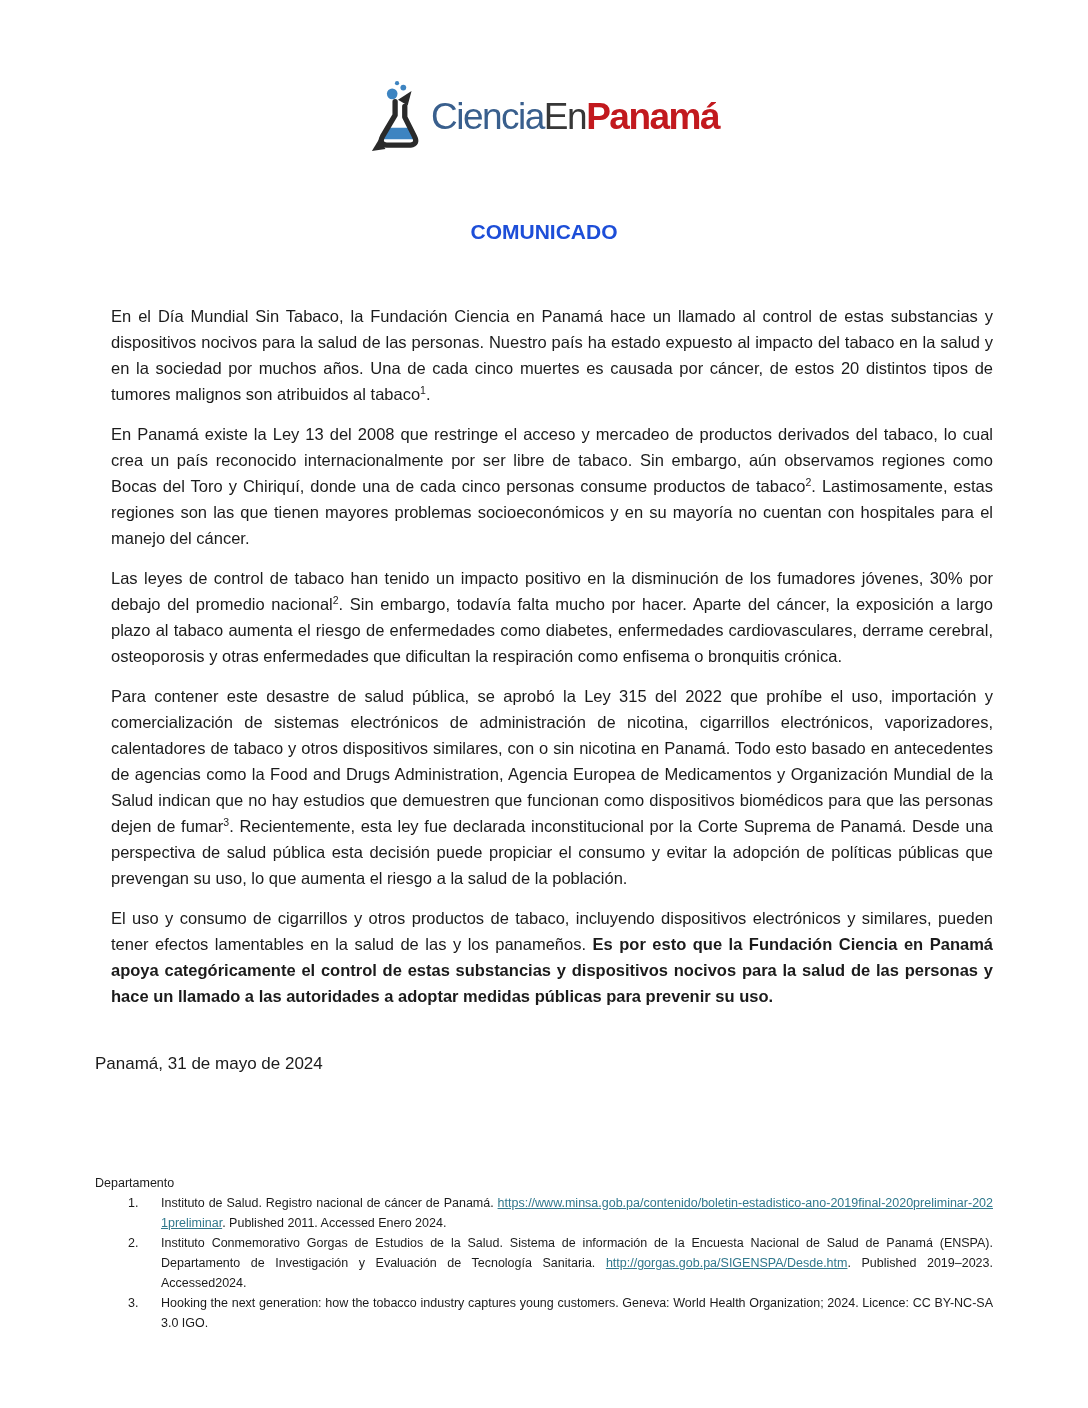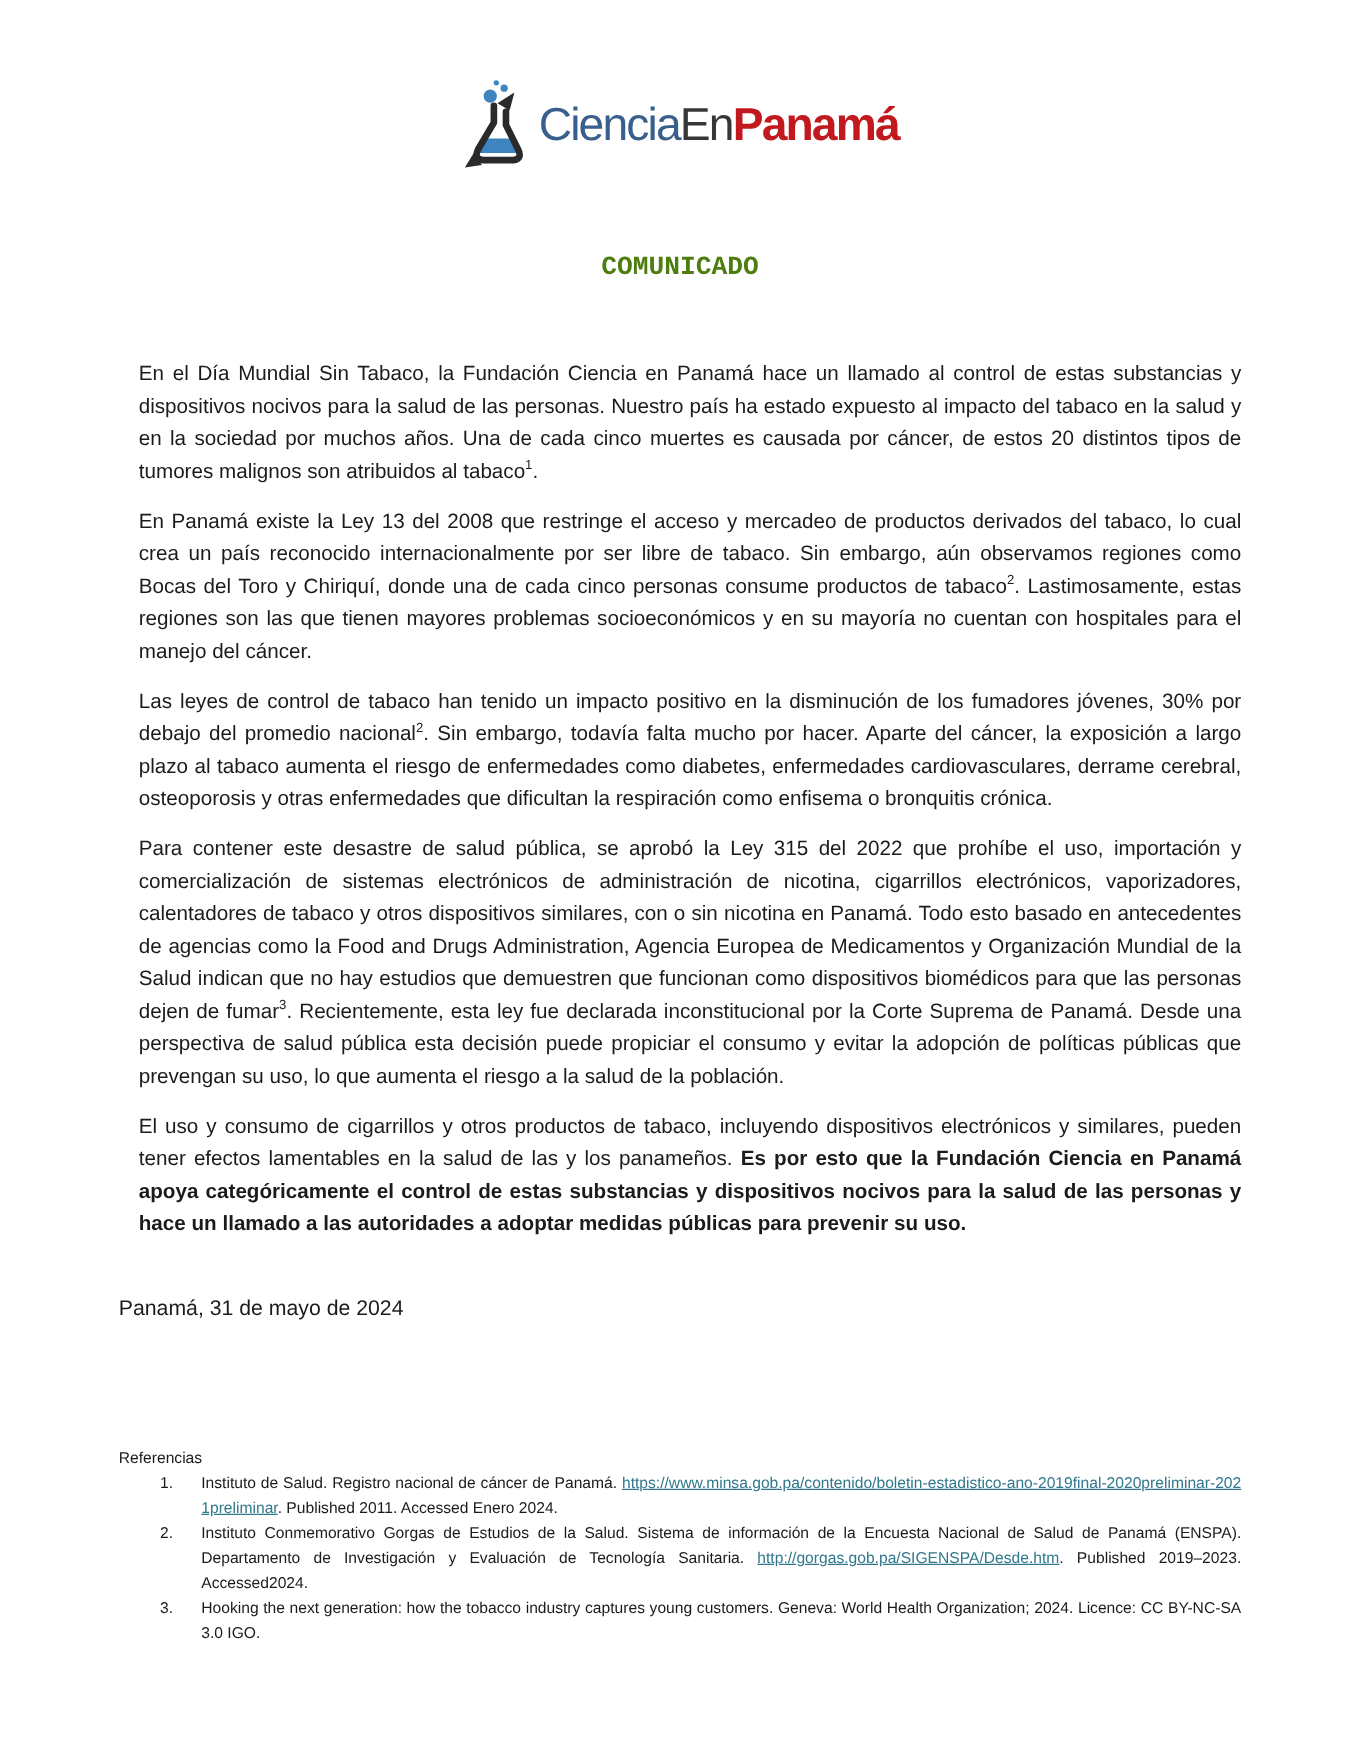--- a/index.html
+++ b/index.html
@@ -14,21 +14,21 @@
   html,body{margin:0;padding:0;background:#ffffff;}
   body{
     width:1088px;height:1408px;
     font-family:"Liberation Sans","DejaVu Sans",sans-serif;
     color:var(--text);
     overflow:hidden;
   }
   .page{
     box-sizing:border-box;
     width:1088px;height:1408px;
-    padding:0 95px;
+    padding:17px 95px;
     background:#ffffff;
   }
   
   .logo{
     padding-top:60px;
     display:flex;justify-content:center;align-items:center;gap:4px;
   }
   .flask{width:58px;height:84px;flex:0 0 auto;}
   .flask .outline{fill:none;stroke:var(--flask-dark);stroke-width:5.5;stroke-linejoin:round;stroke-linecap:round;}
   .flask .bubble{fill:var(--flask-blue);}
@@ -44,22 +44,21 @@
   .lt-ciencia{color:var(--logo-blue);font-weight:400;}
   .lt-en{color:var(--logo-dark);font-weight:400;}
   .lt-panama{color:var(--logo-red);font-weight:700;}
   
   .title{
     margin:57px 0 0 0;
     text-align:center;
     font-size:21px;
     font-weight:700;
     line-height:28px;
-    color:#4d7c0f;
-    font-family:Liberation Mono, monospace;
+    color:#1d4ed8;
   }
   
   .body-text{margin-top:57px;}
   .body-text p{
     margin:0 0 14px 16px;
     text-align:justify;
     font-size:16.5px;
     line-height:26px;
   }
   .body-text sup{font-size:10.5px;line-height:0;}
@@ -118,21 +117,21 @@
       <p><span>En el Día Mundial Sin Tabaco, la Fundación Ciencia en Panamá hace un llamado al control de estas substancias y dispositivos nocivos para la salud de las personas. Nuestro país ha estado expuesto al impacto del tabaco en la salud y en la sociedad por muchos años. Una de cada cinco muertes es causada por cáncer, de estos 20 distintos tipos de tumores malignos son atribuidos al tabaco</span><sup>1</sup><span>.</span></p>
       <p><span>En Panamá existe la Ley 13 del 2008 que restringe el acceso y mercadeo de productos derivados del tabaco, lo cual crea un país reconocido internacionalmente por ser libre de tabaco. Sin embargo, aún observamos regiones como Bocas del Toro y Chiriquí, donde una de cada cinco personas consume productos de tabaco</span><sup>2</sup><span>. Lastimosamente, estas regiones son las que tienen mayores problemas socioeconómicos y en su mayoría no cuentan con hospitales para el manejo del cáncer.</span></p>
       <p><span>Las leyes de control de tabaco han tenido un impacto positivo en la disminución de los fumadores jóvenes, 30% por debajo del promedio nacional</span><sup>2</sup><span>. Sin embargo, todavía falta mucho por hacer.  Aparte del cáncer, la exposición a largo plazo al tabaco aumenta el riesgo de enfermedades como diabetes, enfermedades cardiovasculares, derrame cerebral, osteoporosis y otras enfermedades que dificultan la respiración como enfisema o bronquitis crónica.</span></p>
       <p><span>Para contener este desastre de salud pública, se aprobó la Ley 315 del 2022 que prohíbe el uso, importación y comercialización de sistemas electrónicos de administración de nicotina, cigarrillos electrónicos, vaporizadores, calentadores de tabaco y otros dispositivos similares, con o sin nicotina en Panamá. Todo esto basado en antecedentes de agencias como la Food and Drugs Administration, Agencia Europea de Medicamentos y Organización Mundial de la Salud indican que no hay estudios que demuestren que funcionan como dispositivos biomédicos para que las personas dejen de fumar</span><sup>3</sup><span>. Recientemente, esta ley fue declarada inconstitucional por la Corte Suprema de Panamá. Desde una perspectiva de salud pública esta decisión puede propiciar el consumo y evitar la adopción de políticas públicas que prevengan su uso, lo que aumenta el riesgo a la salud de la población.</span></p>
       <p><span>El uso y consumo de cigarrillos y otros productos de tabaco, incluyendo dispositivos electrónicos y similares, pueden tener efectos lamentables en la salud de las y los panameños. </span><strong>Es por esto que la Fundación Ciencia en Panamá apoya categóricamente el control de estas substancias y dispositivos nocivos para la salud de las personas y hace un llamado a las autoridades a adoptar medidas públicas para prevenir su uso.</strong></p>
     </div>
 
   <div class="date-line">Panamá, 31 de mayo de 2024</div>
 
   <div class="references">
-    <div class="ref-heading">Referencias</div>
+    <div class="ref-heading">Departamento</div>
     <ol class="ref-list" id="ref-list">
         <li><span class="ref-num">1.</span><span>Instituto de Salud. Registro nacional de cáncer de Panamá. </span><a class="ref-link" href="#">https://www.minsa.gob.pa/contenido/boletin-estadistico-ano-2019final-2020preliminar-2021preliminar</a><span>. Published 2011. Accessed Enero 2024.</span></li>
         <li><span class="ref-num">2.</span><span>Instituto Conmemorativo Gorgas de Estudios de la Salud. Sistema de información de la Encuesta Nacional de Salud de Panamá (ENSPA). Departamento de Investigación y Evaluación de Tecnología Sanitaria. </span><a class="ref-link" href="#">http://gorgas.gob.pa/SIGENSPA/Desde.htm</a><span>. Published 2019–2023. Accessed2024.</span></li>
         <li><span class="ref-num">3.</span><span>Hooking the next generation: how the tobacco industry captures young customers. Geneva: World Health Organization; 2024. Licence: CC BY-NC-SA 3.0 IGO.</span></li>
       </ol>
   </div>
 
 </div>
 
 </body></html>

